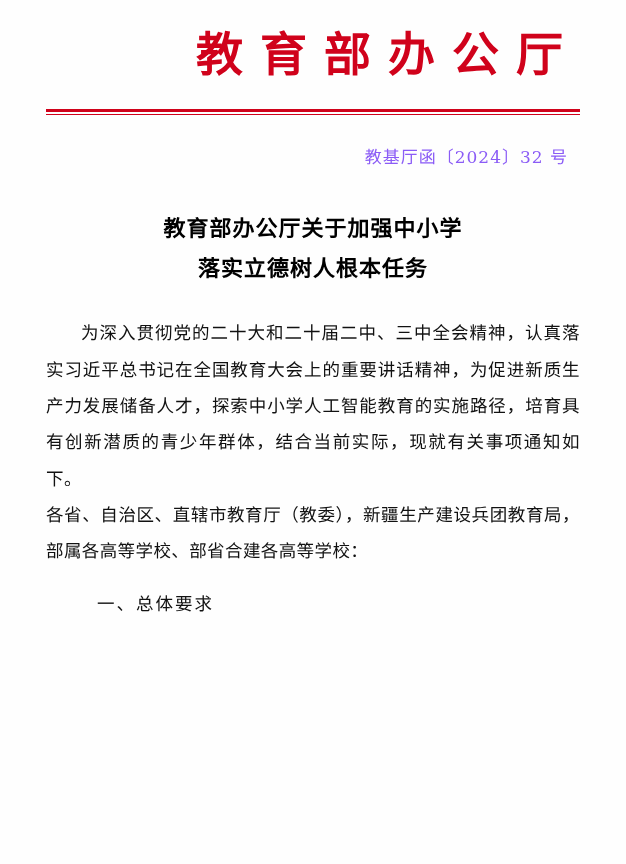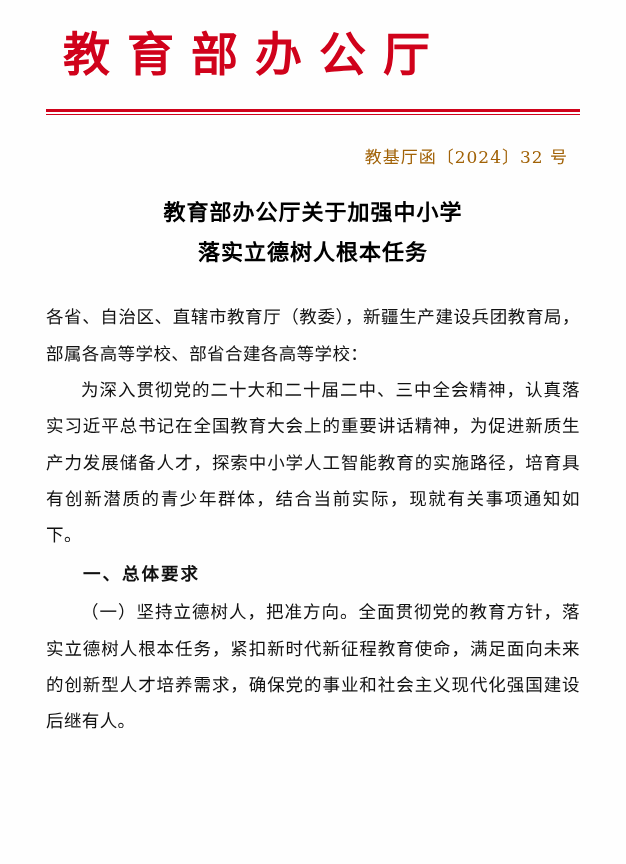--- a/index.html
+++ b/index.html
@@ -19,21 +19,21 @@
     width: 626px;
     height: 864px;
     background: #fefefe;
     box-sizing: border-box;
     padding: 0 46px;
   }
 
   
   .letterhead {
     padding-top: 26px;
-    text-align: left;
+    text-align: right;
   }
   .letterhead-title {
     color: #d0021b;
     font-family: "DejaVu Serif", "Liberation Serif", serif;
     font-weight: bold;
     font-size: 47px;
     letter-spacing: 17px;
     text-indent: 17px;
     line-height: 1.25;
     white-space: nowrap;
@@ -54,27 +54,27 @@
     background: #d0021b;
     width: 100%;
   }
 
   
   .doc-number {
     margin-top: 28px;
     text-align: right;
     font-size: 17px;
     letter-spacing: 1px;
-    color: #a16207;
+    color: #8b5cf6;
     padding-right: 12px;
   }
 
   
   .headline {
-    margin-top: 24px;
+    margin-top: 40px;
     text-align: center;
     font-weight: bold;
     font-size: 22px;
     line-height: 1.85;
     letter-spacing: 1px;
     color: #000;
   }
   .headline-line { display: block; }
 
   
@@ -87,22 +87,22 @@
     color: #111;
   }
   .para {
     margin: 0;
     text-indent: 0;
   }
   .para.indent {
     text-indent: 2em;
   }
   .section-heading {
-    margin: 2px;
-    font-weight: bold;
+    margin: 16px;
+    font-weight: normal;
     text-indent: 2em;
     letter-spacing: 2px;
   }
 </style>
 </head>
 <body>
 
 <div class="page">
 
   <div class="letterhead">
@@ -115,19 +115,18 @@
   </div>
 
   <div class="doc-number">教基厅函〔2024〕32 号</div>
 
   <div class="headline">
     <span class="headline-line">教育部办公厅关于加强中小学</span>
     <span class="headline-line">落实立德树人根本任务</span>
   </div>
 
   <div class="body-text">
+    <p class="para indent">为深入贯彻党的二十大和二十届二中、三中全会精神，认真落实习近平总书记在全国教育大会上的重要讲话精神，为促进新质生产力发展储备人才，探索中小学人工智能教育的实施路径，培育具有创新潜质的青少年群体，结合当前实际，现就有关事项通知如下。</p>
     <p class="para">各省、自治区、直辖市教育厅（教委），新疆生产建设兵团教育局，部属各高等学校、部省合建各高等学校：</p>
-    <p class="para indent">为深入贯彻党的二十大和二十届二中、三中全会精神，认真落实习近平总书记在全国教育大会上的重要讲话精神，为促进新质生产力发展储备人才，探索中小学人工智能教育的实施路径，培育具有创新潜质的青少年群体，结合当前实际，现就有关事项通知如下。</p>
     <p class="section-heading">一、总体要求</p>
-    <p class="para indent">（一）坚持立德树人，把准方向。全面贯彻党的教育方针，落实立德树人根本任务，紧扣新时代新征程教育使命，满足面向未来的创新型人才培养需求，确保党的事业和社会主义现代化强国建设后继有人。</p>
   </div>
 
 </div>
 
 </body></html>

